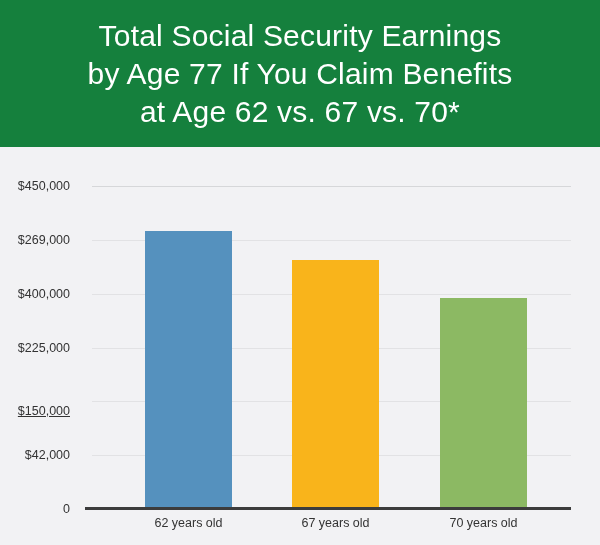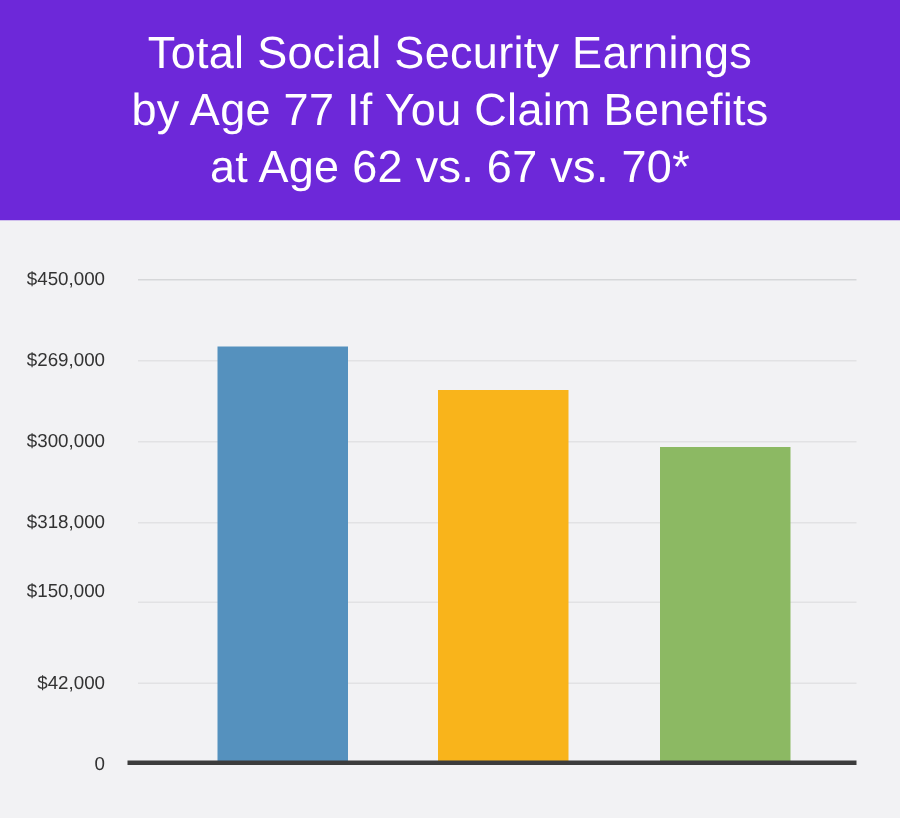--- a/index.html
+++ b/index.html
@@ -20,21 +20,21 @@
     background: #f2f2f4;
   }
 
   
   .header {
     position: absolute;
     left: 0;
     top: 0;
     width: 600px;
     height: 147px;
-    background: #6d28d9;
+    background: #15803d;
     box-sizing: border-box;
     display: flex;
     align-items: center;
     justify-content: center;
   }
   .header-title {
     color: #ffffff;
     font-size: 30px;
     line-height: 38px;
     font-weight: 400;
@@ -145,23 +145,23 @@
     <div class="header-title">Total Social Security Earnings
 by Age 77 If You Claim Benefits
 at Age 62 vs. 67 vs. 70*</div>
   </div>
 
   <div class="chart-panel">
 
     <div class="ylabels" id="ylabels">
         <div class="ytick-label" style="top: 362px; padding-right: 12px;">0</div>
         <div class="ytick-label" style="top: 308.167px; padding-right: 12px;">$42,000</div>
-        <div class="ytick-label" style="top: 247px; padding-right: 12px;">$150,000</div>
-        <div class="ytick-label" style="top: 200.5px; padding-right: 12px;">$318,000</div>
-        <div class="ytick-label" style="top: 146.667px; padding-right: 12px;">$300,000</div>
+        <div class="ytick-label" style="top: 264px; padding-right: 12px; text-decoration: underline;">$150,000</div>
+        <div class="ytick-label" style="top: 200.5px; padding-right: 12px;">$225,000</div>
+        <div class="ytick-label" style="top: 146.667px; padding-right: 12px;">$400,000</div>
         <div class="ytick-label" style="top: 92.8333px; padding-right: 12px;">$269,000</div>
         <div class="ytick-label" style="top: 39px; padding-right: 12px;">$450,000</div>
       </div>
 
     <div class="plot">
       <div id="gridlines">
           <div class="gridline" style="top: 269.167px;"></div>
           <div class="gridline" style="top: 215.333px;"></div>
           <div class="gridline" style="top: 161.5px;"></div>
           <div class="gridline" style="top: 107.667px;"></div>
@@ -175,15 +175,20 @@
           <div class="bar" title="67 years old: $347,000" style="left: 200px; width: 87px; height: 249.069px;">
             <div class="bar-fill" style="background: rgb(249, 180, 27);"></div>
           </div>
           <div class="bar" title="70 years old: $294,000" style="left: 348px; width: 87px; height: 211.027px;">
             <div class="bar-fill" style="background: rgb(140, 185, 99);"></div>
           </div>
         </div>
       <div class="axis-baseline"></div>
     </div>
 
+    <div class="xlabels" id="xlabels" style="position:absolute; left:92px; top:369px; width:479px;">
+        <div class="xtick-label" style="left: 96.5px;">62 years old</div>
+        <div class="xtick-label" style="left: 243.5px;">67 years old</div>
+        <div class="xtick-label" style="left: 391.5px;">70 years old</div>
+      </div>
 
   </div>
 </div>
 
 </body></html>

